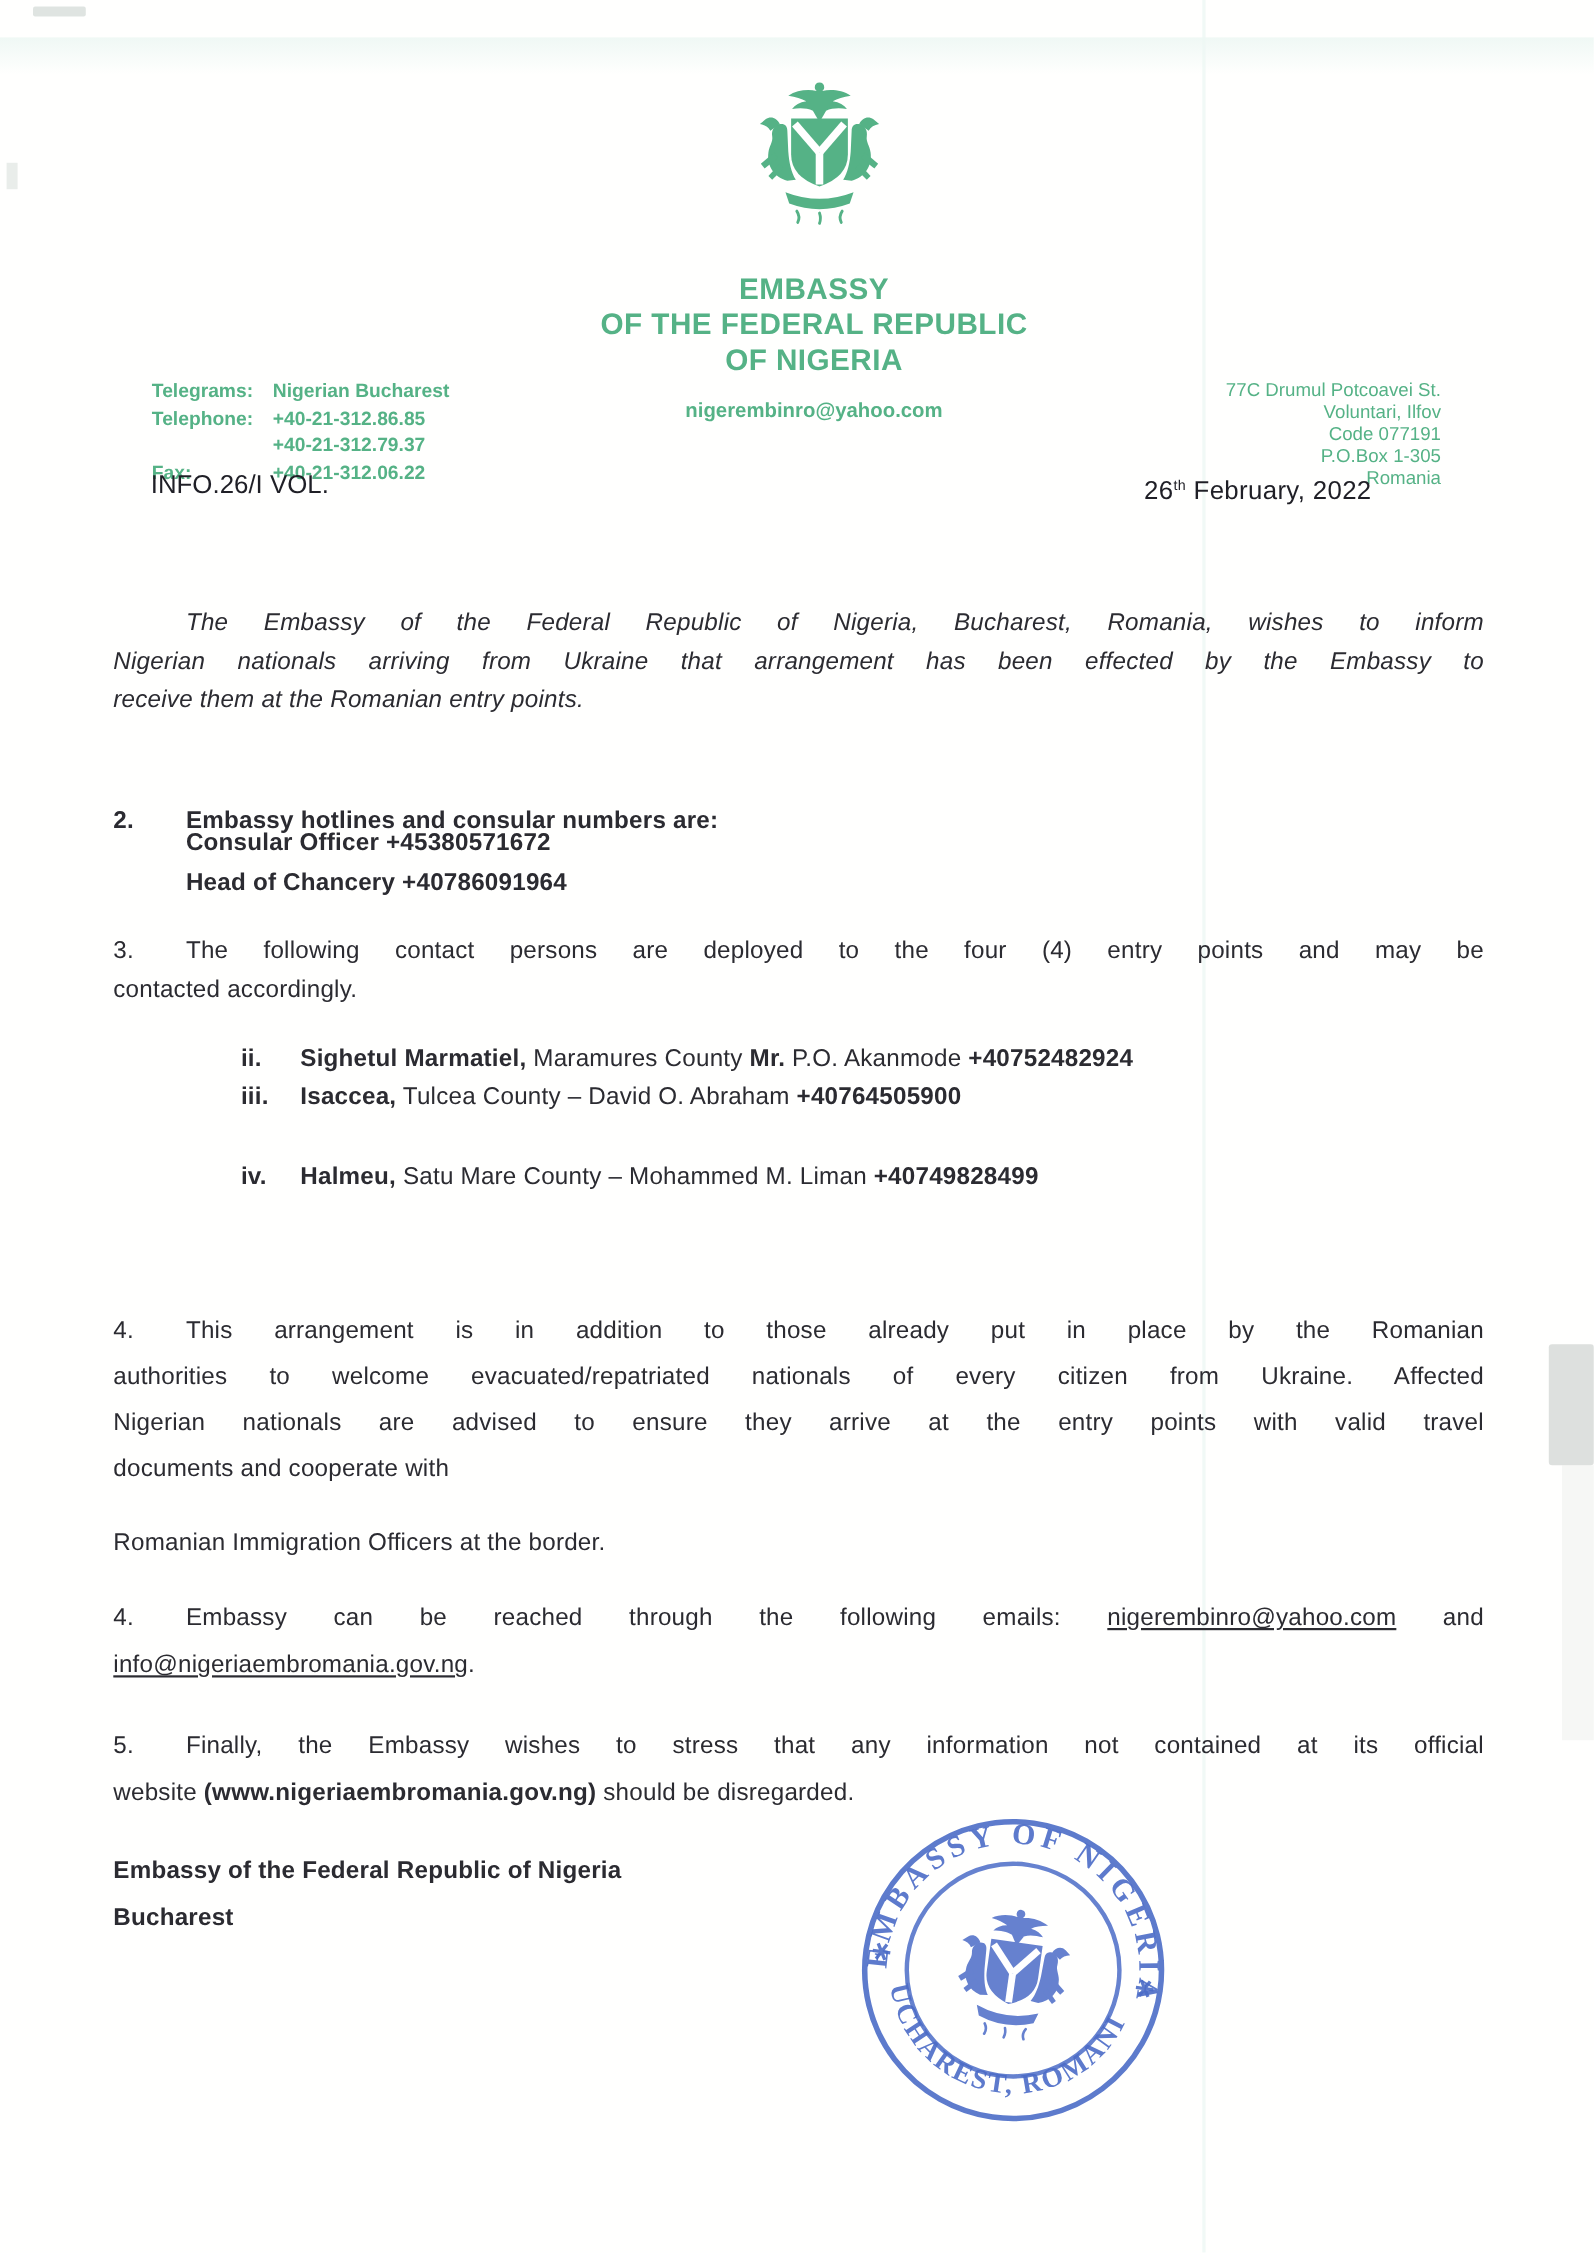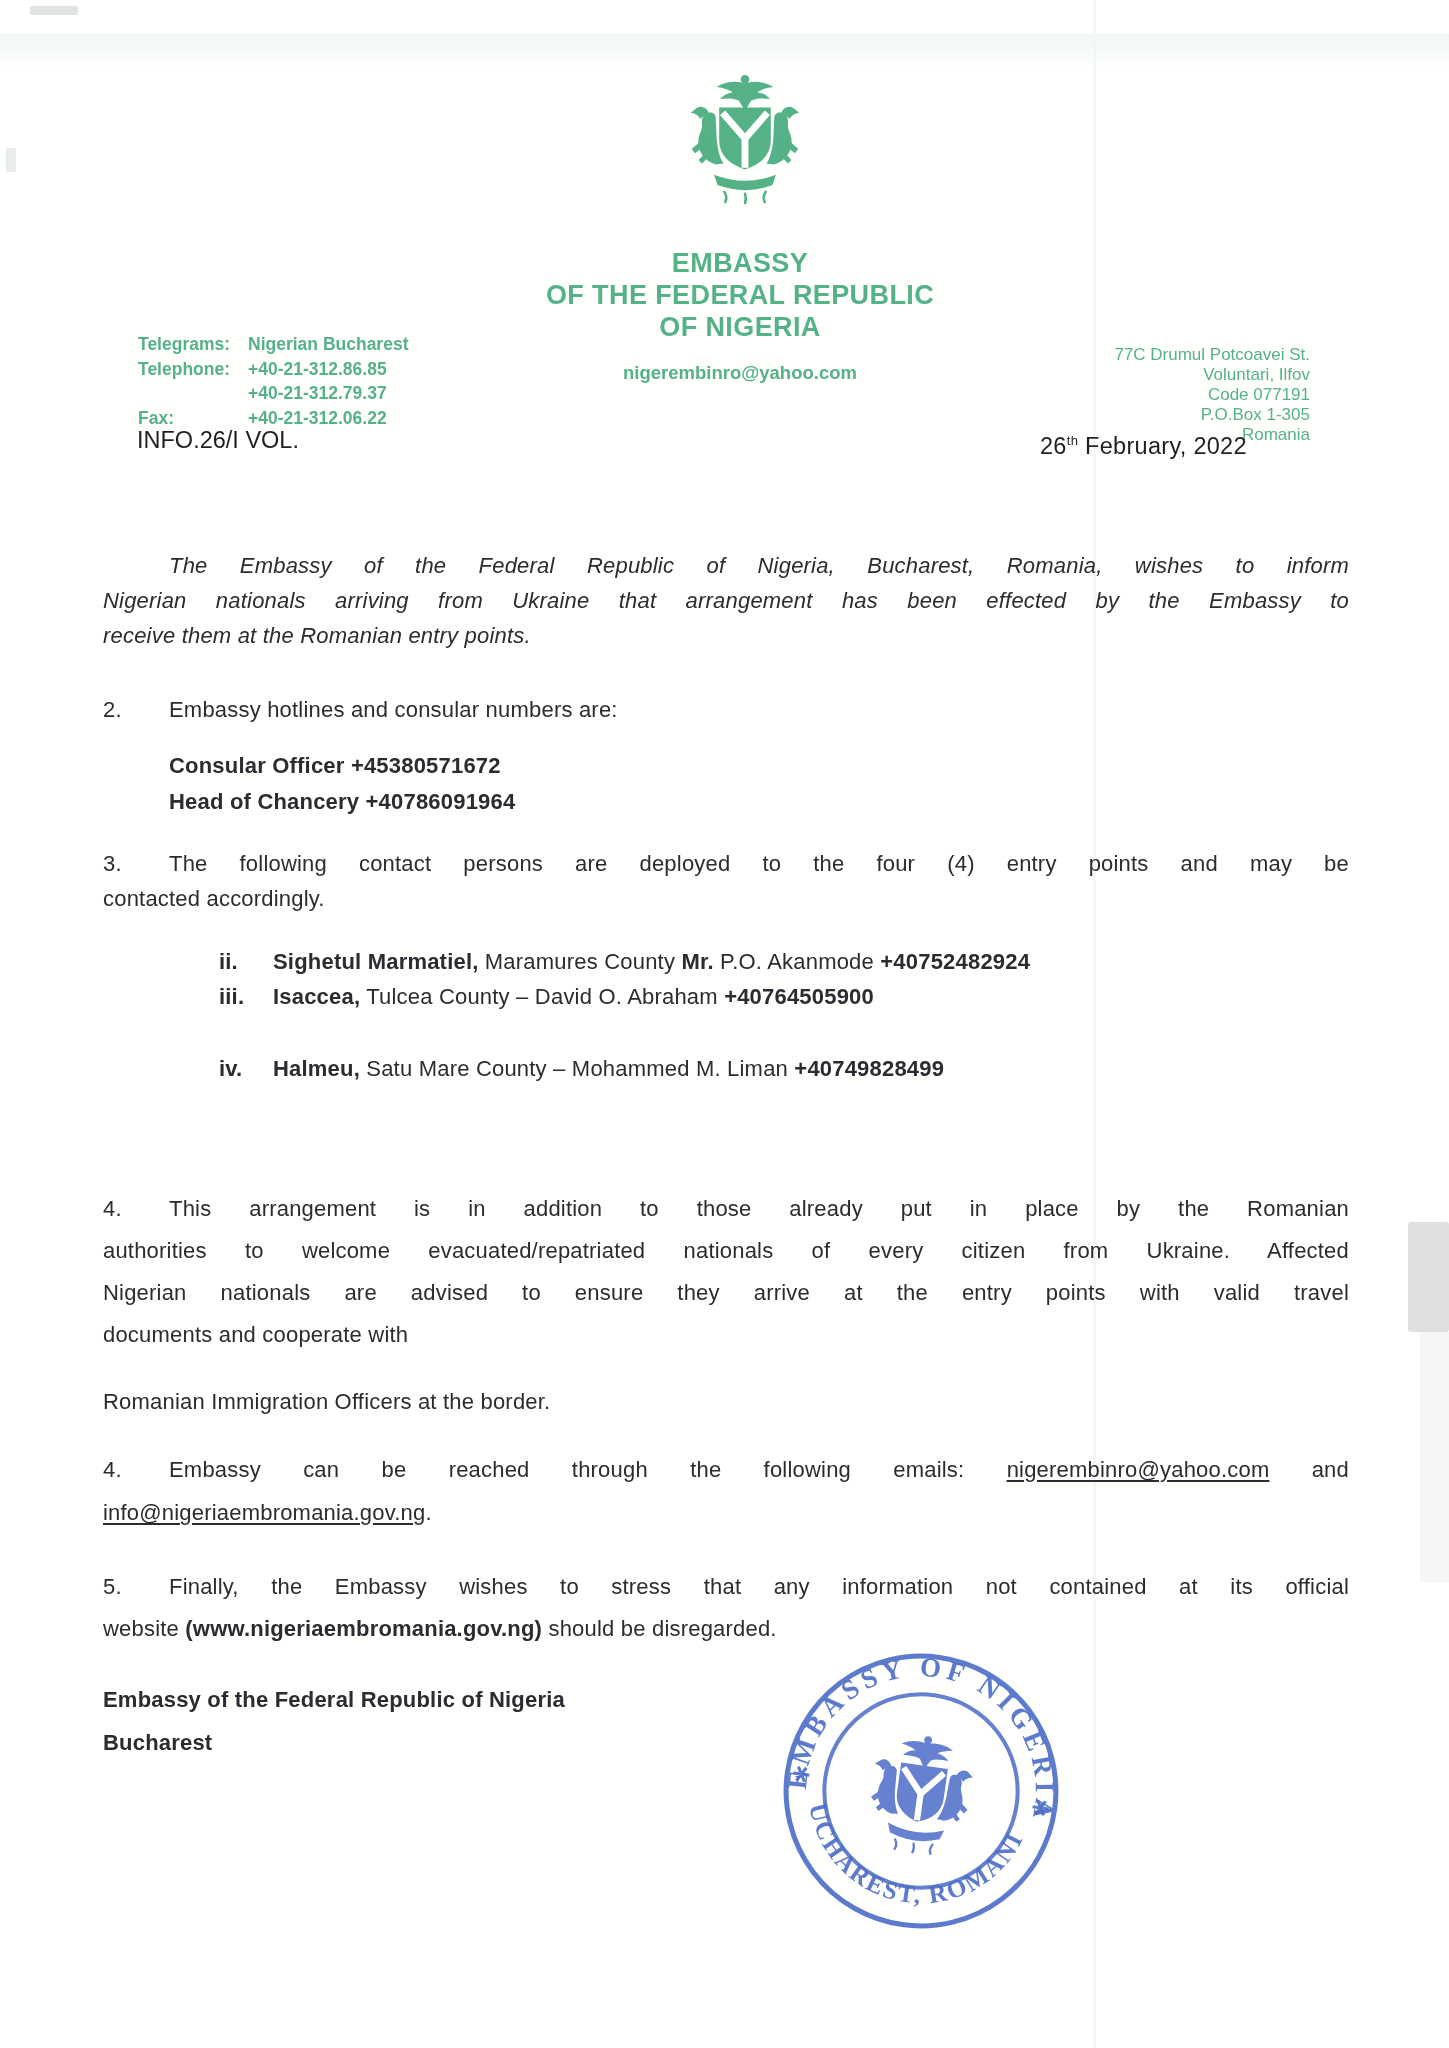--- a/index.html
+++ b/index.html
@@ -20,21 +20,21 @@
   .art-mark2{left:6px;top:148px;width:10px;height:24px;background:#cfd8d3;opacity:.45;}
   .art-streak{left:1093px;top:0;width:3px;height:100%;background:#eef7f4;opacity:.8;}
   .art-strip{left:1408px;top:1222px;width:41px;height:110px;background:#c7ccc8;opacity:.6;border-radius:3px;}
   .art-strip2{left:1420px;top:1332px;width:29px;height:250px;background:#e4e7e4;opacity:.35;}
 
   .crest{position:absolute;left:659px;top:60px;width:172px;height:152px;color:var(--green);}
   .hdr-title{position:absolute;left:390px;top:247px;width:700px;text-align:center;
     color:var(--green);font-weight:bold;font-size:27px;line-height:32px;letter-spacing:.4px;}
   .hdr-email{position:absolute;left:390px;top:362px;width:700px;text-align:center;
     color:var(--green);font-size:18.5px;font-weight:bold;}
-  .contact-left{position:absolute;left:138px;top:332px;color:var(--green);
+  .contact-left{position:absolute;left:138px;top:343px;color:var(--green);
     font-size:17.5px;line-height:24.5px;font-weight:bold;}
   .cl-row{display:flex;}
   .cl-lbl{width:110px;}
   .addr-right{position:absolute;right:139px;top:345px;text-align:right;color:var(--green);
     font-size:17px;line-height:20px;font-weight:normal;}
   .ref{position:absolute;left:137px;top:427px;font-size:23.5px;color:#1f1f26;}
   .dateline{position:absolute;left:1040px;top:433px;font-size:23.5px;color:#1f1f26;letter-spacing:.3px;}
   .dateline sup{font-size:13px;}
 
   .notice-title{position:absolute;left:0;top:490px;width:1406px;text-align:center;}
@@ -46,21 +46,21 @@
   .lline{text-align:left;}
   .lh35 .jline,.lh35 .lline,.lh35{line-height:35px;}
   .lh42 .jline,.lh42 .lline,.lh42{line-height:42px;}
   .lh43 .jline,.lh43 .lline,.lh43{line-height:43px;}
   .pnum{display:inline-block;width:66px;}
   .indent{text-indent:66px;}
   .b{font-weight:bold;}
   .u{text-decoration:underline;text-underline-offset:3px;}
 
   .p1{top:548px;font-style:italic;}
-  .item2{top:692px;}
+  .item2{top:728px;font-weight:bold;}
   .hotlines{position:absolute;left:169px;top:748px;font-size:22px;font-weight:bold;line-height:35.5px;letter-spacing:.2px;}
   .item3{top:846px;}
   .clist{top:944px;}
   .crow{height:35px;white-space:nowrap;}
   .rnum{display:inline-block;margin-left:116px;width:54px;font-weight:bold;}
   .ccont{margin-left:310px;}
   .crow-iv{margin-top:37px;}
   .item4{top:1188px;}
   .standalone{top:1384px;line-height:35px;}
   .emails{top:1448px;}

